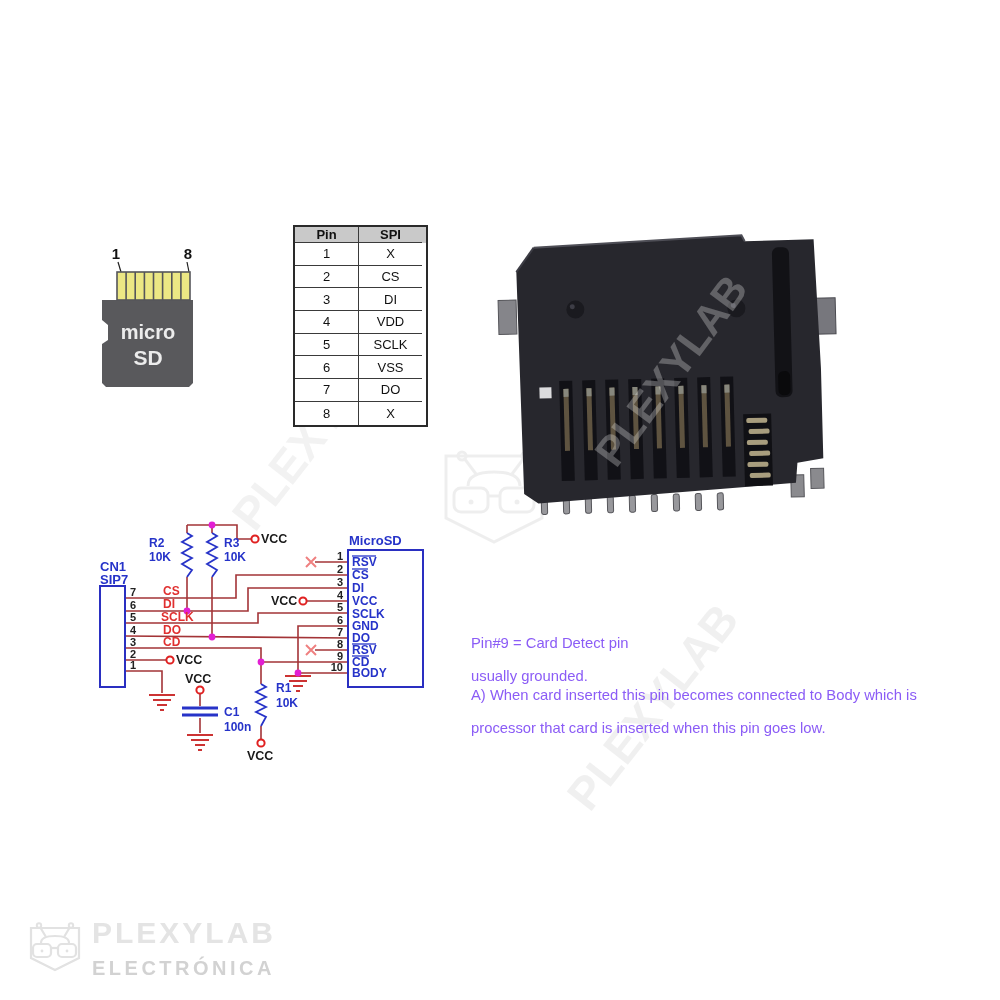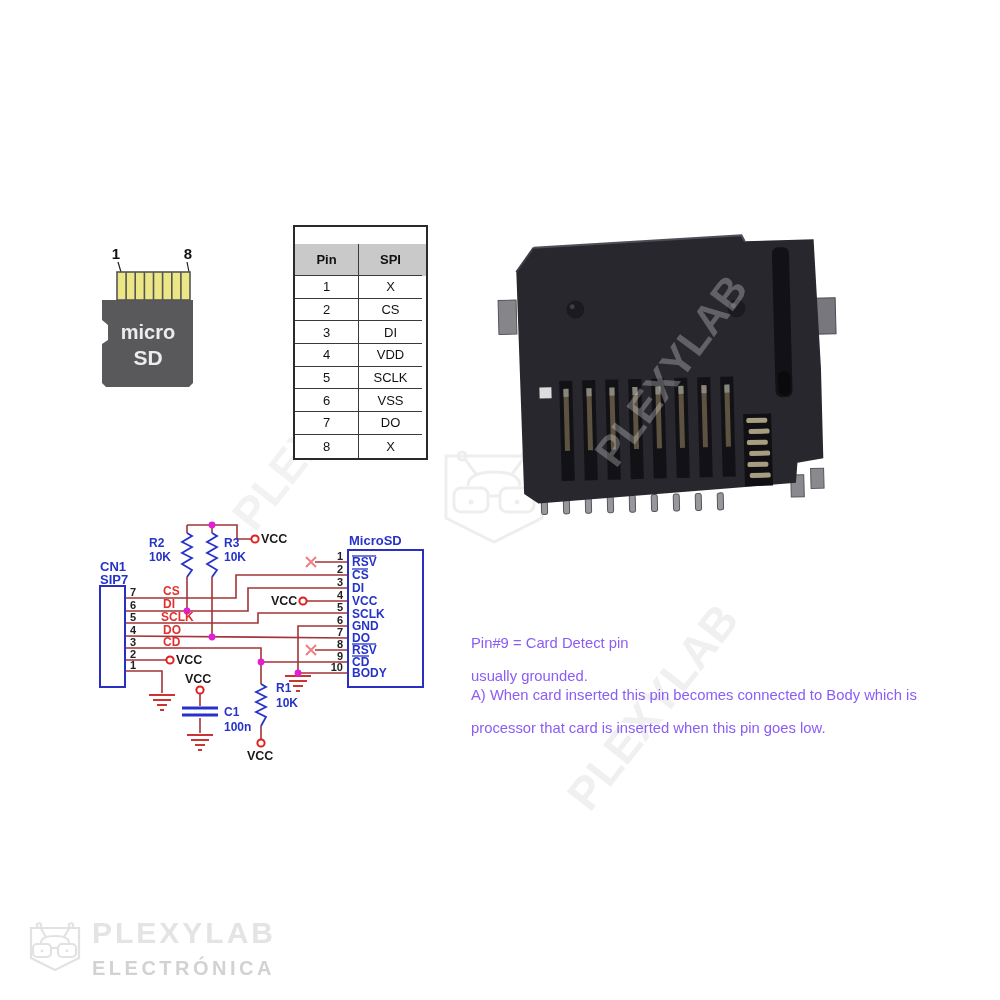--- a/index.html
+++ b/index.html
@@ -3,21 +3,21 @@
 <meta charset="utf-8">
 <style>
   html,body{margin:0;padding:0;background:#ffffff;}
   .stage{position:relative;width:1000px;height:1000px;background:#ffffff;overflow:hidden;
          font-family:"Liberation Sans",sans-serif;}
   .abs{position:absolute;}
 
   
   .pin-table{left:293px;top:225px;width:131px;border:2px solid #2a2a2a;background:#fff;}
   .pt-row{display:flex;height:22.7px;}
-  .pt-row.hdr{height:32px;background:#c9c9c9;font-weight:bold;margin-top:17px;}
+  .pt-row.hdr{height:16px;background:#c9c9c9;font-weight:bold;}
   .pt-cell{box-sizing:border-box;display:flex;align-items:center;justify-content:center;
            font-size:13px;color:#111;border-right:1px solid #3a3a3a;border-bottom:1px solid #3a3a3a;}
   .pt-cell.c1{width:64px;}
   .pt-cell.c2{width:63px;border-right:none;}
   .pt-row:last-child .pt-cell{border-bottom:none;}
 
   
   .pin-order{left:533px;top:529px;font-family:"DejaVu Serif",serif;font-weight:bold;
              font-size:26px;color:#d3261f;letter-spacing:1.5px;white-space:nowrap;}
 

